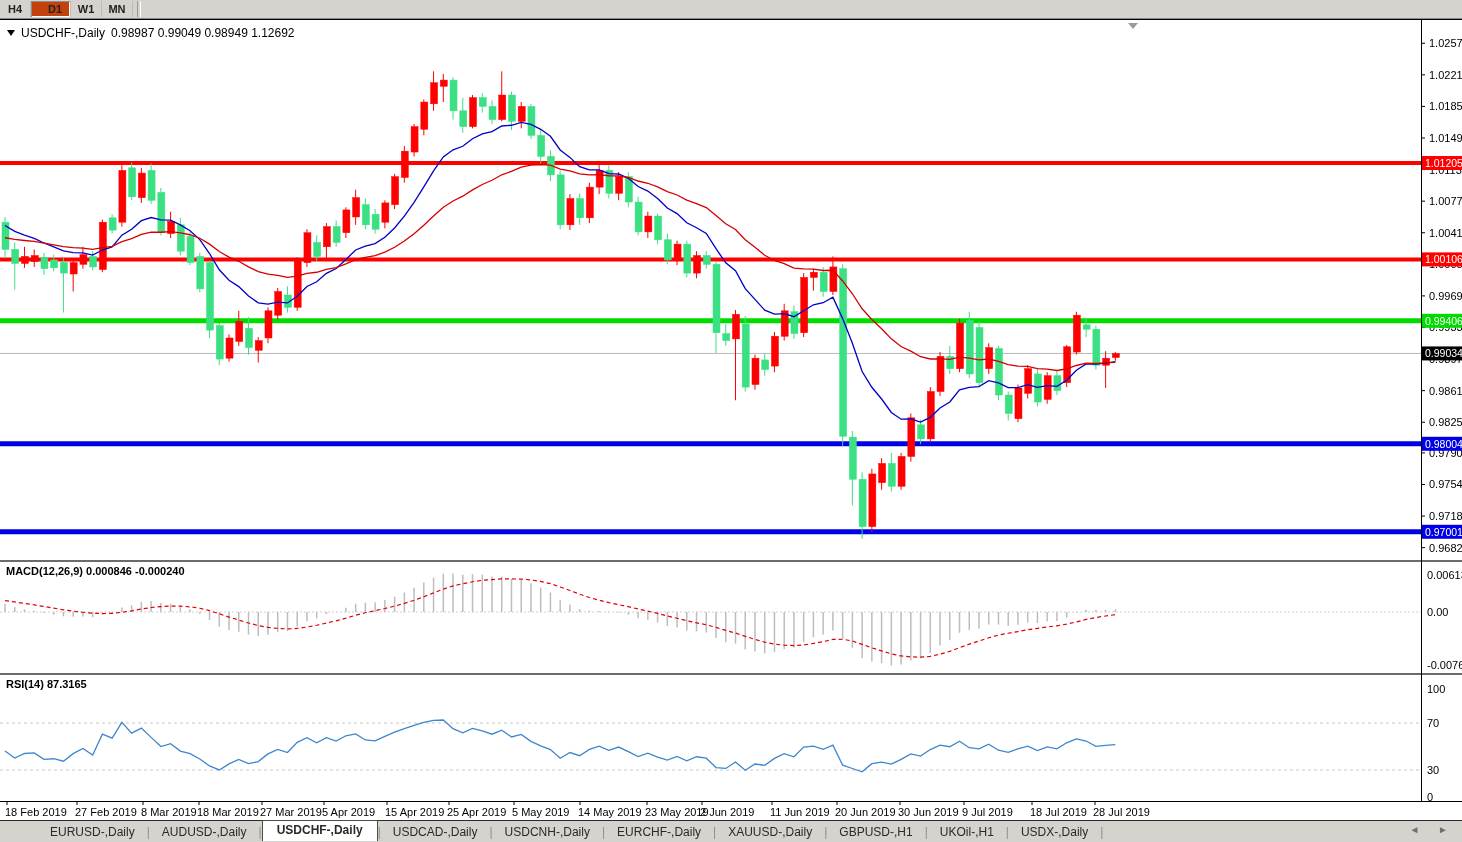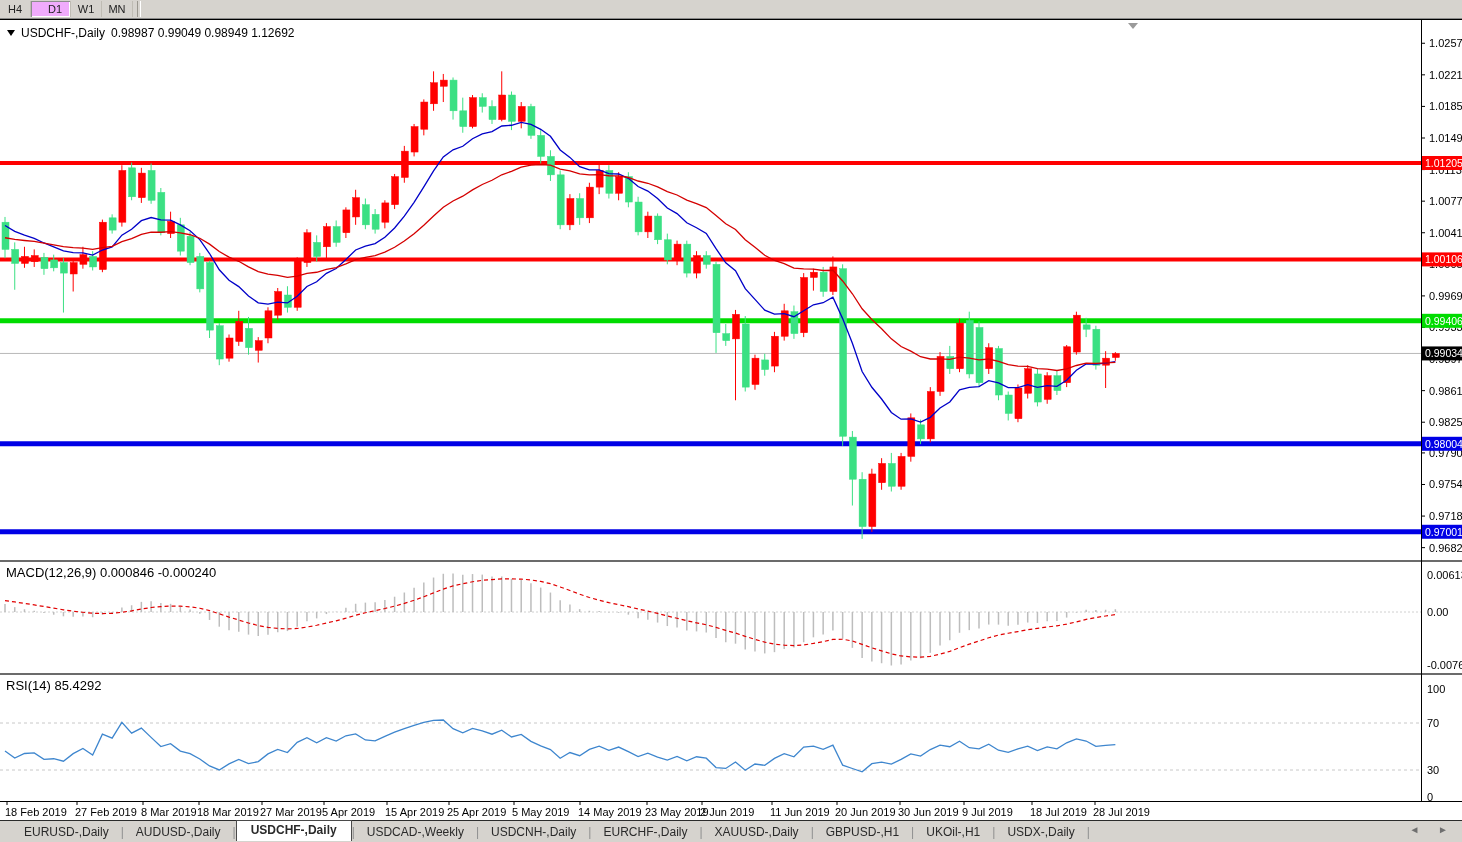--- a/index.html
+++ b/index.html
@@ -1,34 +1,34 @@
 <!DOCTYPE html>
 <html><head>
 <meta charset="utf-8">
 <style>
   html,body{margin:0;padding:0;width:1462px;height:842px;overflow:hidden;background:#fff;
     font-family:"Liberation Sans",sans-serif;-webkit-font-smoothing:none;}
   #toolbar{position:absolute;left:0;top:0;width:1462px;height:18px;background:#d6d3ce;
-    border-bottom:1px solid #8a8a8a;display:flex;align-items:center;}
+    border-bottom:1px solid #8a8a8a;display:flex;align-items:center;font-weight:bold;}
   .tf-btn{height:16px;min-width:24px;padding:0 3px;margin:0;display:flex;align-items:center;justify-content:center;
     font-size:11px;color:#222;border-right:1px solid #bfbcb4;cursor:default;}
-  .tf-btn.active{background:#f0abfc;box-shadow:inset 1px 1px 0 #8d8d8d, inset -1px -1px 0 #ffffff;padding-left:12px;}
+  .tf-btn.active{background:#c2410c;box-shadow:inset 1px 1px 0 #8d8d8d, inset -1px -1px 0 #ffffff;padding-left:12px;}
   .tb-divider{width:2px;height:16px;border-left:1px solid #9a978f;border-right:1px solid #ffffff;margin-left:4px;}
   #chart-window{position:absolute;left:0;top:19px;width:1462px;height:800px;background:#fff;border-top:1px solid #000;}
   #chart-svg{position:absolute;left:0;top:0;}
   #chart-title{position:absolute;left:7px;top:6px;font-size:12px;color:#000;display:flex;align-items:center;gap:6px;}
   #dropdown-tri{width:0;height:0;border-left:4px solid transparent;border-right:4px solid transparent;
     border-top:6px solid #000;display:inline-block;}
   #autoscroll-tri{position:absolute;left:1128px;top:3px;width:0;height:0;
     border-left:5px solid transparent;border-right:5px solid transparent;border-top:6px solid #9a9a9a;}
-  .pane-label{position:absolute;left:6px;font-size:13px;color:#000;}
+  .pane-label{position:absolute;left:6px;font-size:11px;color:#000;font-weight:bold;}
   #macd-label{top:545px;}
   #rsi-label{top:658px;}
   #tabbar{position:absolute;left:0;top:820px;width:1462px;height:22px;background:#d6d3ce;border-top:1px solid #2b2b2b;
-    display:flex;align-items:center;padding-left:12px;box-sizing:border-box;font-size:12px;color:#2a2a2a;text-align:center;}
+    display:flex;align-items:center;padding-left:38px;box-sizing:border-box;font-size:12px;color:#2a2a2a;text-align:center;}
   .tab{padding:2px 12px;white-space:nowrap;cursor:default;}
   .tab.active{background:#ffffff;border:1px solid #4a4a4a;border-bottom:none;font-weight:bold;
     padding:2px 14px 4px 14px;margin-top:-3px;}
   .tab-sep{color:#8f8f8f;}
   #tab-scroll{position:absolute;right:6px;top:824px;font-size:10px;color:#6f6f6f;letter-spacing:8px;}
 </style>
 </head>
 <body>
 
 <div id="toolbar">
@@ -494,31 +494,31 @@
       <rect x="1422" y="504.7719298245601" width="40" height="14" fill="#0000E6"></rect>
       <text x="1425" y="515.7719298245602" font-size="10.5" font-family="Liberation Sans" fill="#FFFFFF">0.97001</text>
     </svg>
   <div id="chart-title">
     <span id="dropdown-tri"></span>
     <span>USDCHF-,Daily</span>
     <span>0.98987 0.99049 0.98949 1.12692</span>
   </div>
   <div id="autoscroll-tri"></div>
   <div class="pane-label" id="macd-label">MACD(12,26,9) 0.000846 -0.000240</div>
-  <div class="pane-label" id="rsi-label">RSI(14) 85.4292</div>
+  <div class="pane-label" id="rsi-label">RSI(14) 87.3165</div>
 </div>
 
 <div id="tabbar">
     <div class="tab">EURUSD-,Daily</div>
     <span class="tab-sep">|</span>
     <div class="tab">AUDUSD-,Daily</div>
     <span class="tab-sep">|</span>
     <div class="tab active">USDCHF-,Daily</div>
     <span class="tab-sep">|</span>
-    <div class="tab">USDCAD-,Weekly</div>
+    <div class="tab">USDCAD-,Daily</div>
     <span class="tab-sep">|</span>
     <div class="tab">USDCNH-,Daily</div>
     <span class="tab-sep">|</span>
     <div class="tab">EURCHF-,Daily</div>
     <span class="tab-sep">|</span>
     <div class="tab">XAUUSD-,Daily</div>
     <span class="tab-sep">|</span>
     <div class="tab">GBPUSD-,H1</div>
     <span class="tab-sep">|</span>
     <div class="tab">UKOil-,H1</div>

